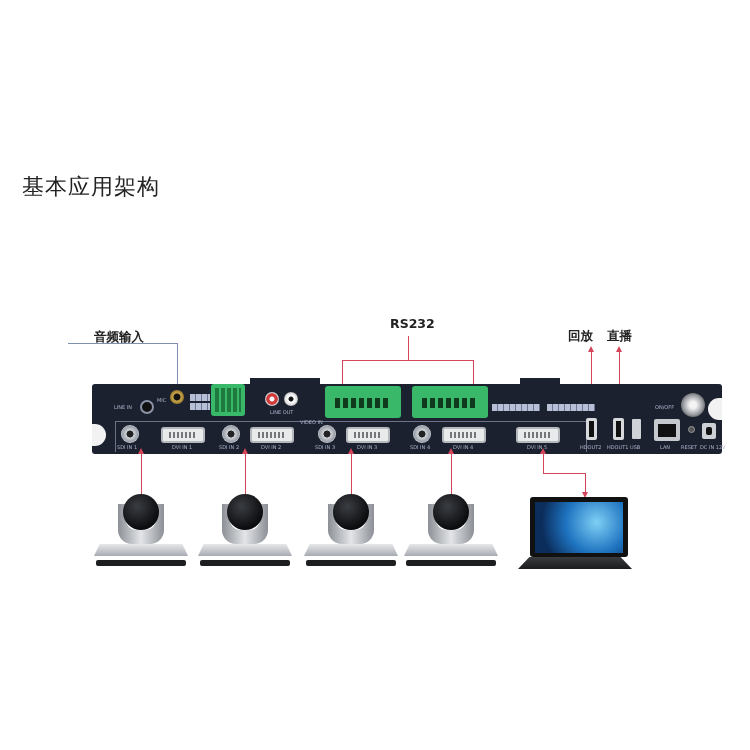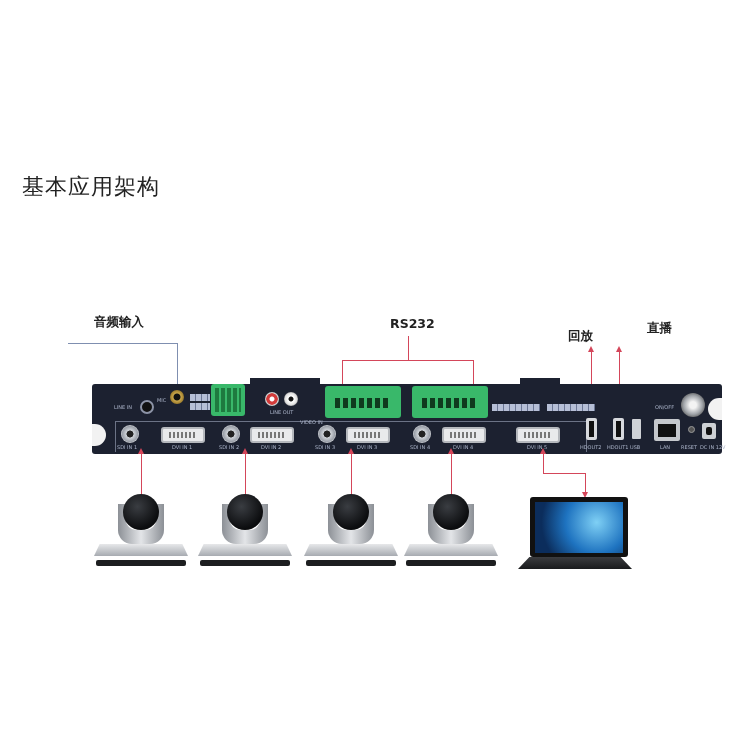--- a/index.html
+++ b/index.html
@@ -40,24 +40,24 @@
   .laptop-screen { left:530px; top:497px; width:98px; height:60px; background:#111; border-radius:3px; }
   .laptop-screen .disp { position:absolute; left:5px; top:5px; right:5px; bottom:4px; background:radial-gradient(circle at 70% 40%,#7fd0f5,#1e73c0 45%,#0b2d5c 80%); }
   .laptop-base { left:518px; top:557px; width:114px; height:12px; background:linear-gradient(#3b3c3f,#1a1b1d); clip-path:polygon(10% 0,90% 0,100% 100%,0 100%); }
   .knob { width:24px; height:24px; border-radius:50%; background:radial-gradient(circle,#f3f3f3 20%,#9fa3a8 55%,#555 80%); }
 </style>
 </head>
 <body>
 
 <div class="abs title">基本应用架构</div>
 
-<div class="abs label" style="left:94px;top:314px;">音频输入</div>
+<div class="abs label" style="left:94px;top:329px;">音频输入</div>
 <div class="abs label" style="left:390px;top:316px;">RS232</div>
 <div class="abs label" style="left:568px;top:328px;">回放</div>
-<div class="abs label" style="left:607px;top:320px;margin-left:40px;">直播</div>
+<div class="abs label" style="left:607px;top:328px;">直播</div>
 
 <div class="abs ln-blue" style="left:68px;top:343px;width:110px;height:1px;"></div>
 <div class="abs ln-blue" style="left:177px;top:343px;width:1px;height:48px;"></div>
 
 <div class="abs ln-red" style="left:408px;top:336px;width:1px;height:24px;"></div>
 <div class="abs ln-red" style="left:342px;top:360px;width:132px;height:1px;"></div>
 <div class="abs ln-red" style="left:342px;top:360px;width:1px;height:26px;"></div>
 <div class="abs ln-red" style="left:473px;top:360px;width:1px;height:26px;"></div>
 
 <div class="abs ln-red" style="left:591px;top:350px;width:1px;height:60px;"></div>

